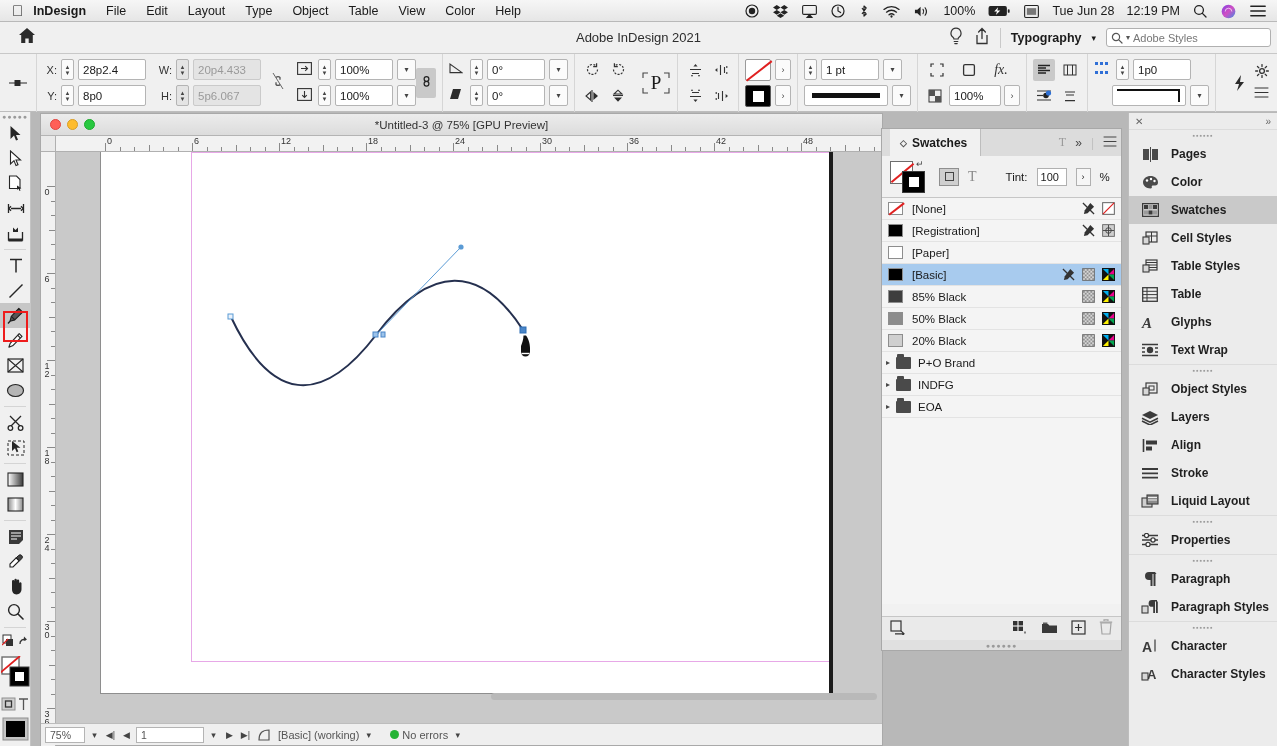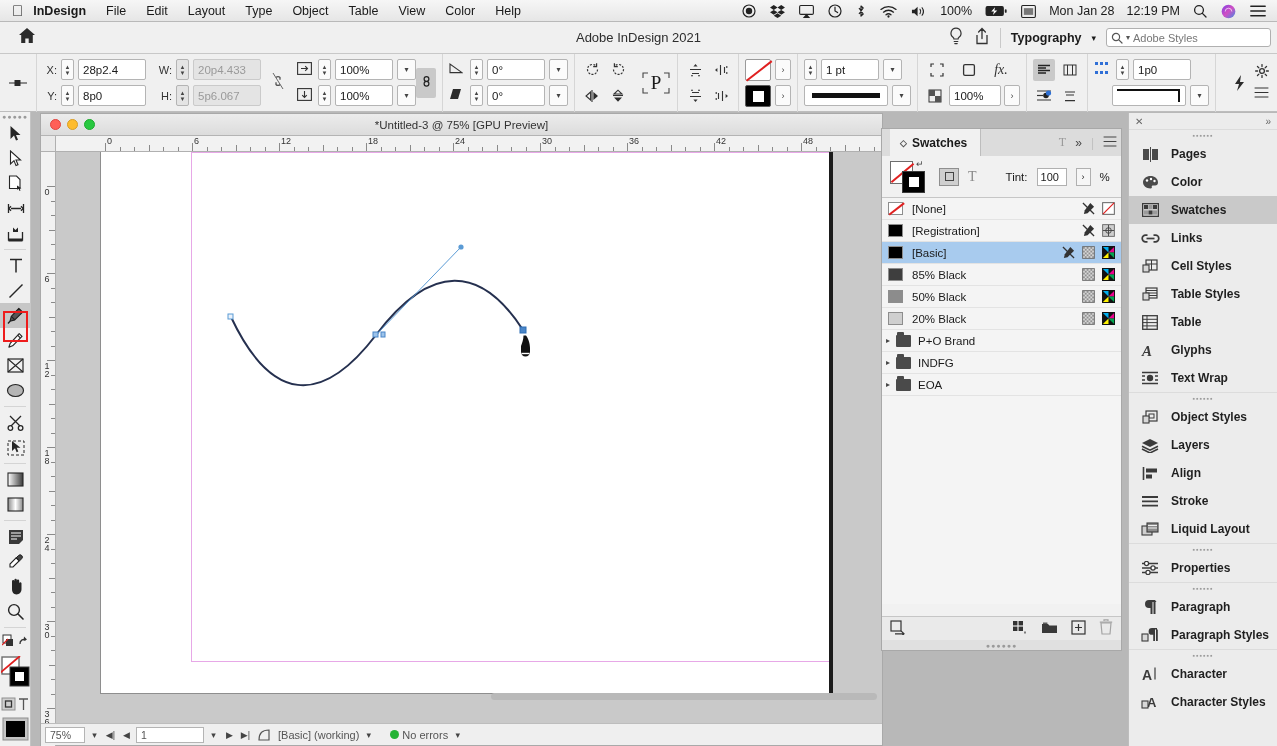--- a/index.html
+++ b/index.html
@@ -299,21 +299,21 @@
             <rect x="21.6" y="4" width="2" height="4" rx="1" fill="#222"></rect>
             <path d="M11 1.8 6.8 6.6h3L8.6 10.4 13.4 5.4h-3.2z" fill="#fff"></path>
           </svg>
       </span>
       <span class="ic">
         <svg width="15" height="13" viewBox="0 0 16 14">
             <rect x="0.6" y="0.6" width="14.8" height="12.8" rx="1.2" fill="none" stroke="#222" stroke-width="1.2"></rect>
             <rect x="3" y="3.4" width="10" height="7.2" fill="#777"></rect>
           </svg>
       </span>
-      <span class="txt">Mon Jan 28</span>
+      <span class="txt">Tue Jun 28</span>
       <span class="txt">12:19 PM</span>
       <span class="ic">
         <svg width="14" height="14" viewBox="0 0 14 14">
             <circle cx="6" cy="6" r="4.4" fill="none" stroke="#222" stroke-width="1.3"></circle>
             <path d="M9.4 9.4 13 13" stroke="#222" stroke-width="1.3" stroke-linecap="round"></path>
           </svg>
       </span>
       <span class="ic">
         <svg width="15" height="15" viewBox="0 0 16 16">
             <defs>
@@ -1093,20 +1093,25 @@
               <path d="M9 1 13 5 6 12 2 13 3 9z" fill="#333"></path>
               <path d="M1 1 13 13" stroke="#333" stroke-width="1.4"></path>
             </svg>
             <svg class="mini" viewBox="0 0 14 14">
               <rect x="0.7" y="0.7" width="12.6" height="12.6" fill="#cfcfcf" stroke="#666" stroke-width="1"></rect>
               <path d="M7 1v12M1 7h12" stroke="#444" stroke-width="1"></path>
               <circle cx="7" cy="7" r="3" fill="none" stroke="#444" stroke-width="1"></circle>
             </svg>
           </span>
         </div>
+        <div class="swrow">
+          <span class="swchip" style="background: rgb(255, 255, 255);"></span>
+          <span>[Paper]</span>
+          <span class="swrowicons"></span>
+        </div>
         <div class="swrow sel">
           <span class="swchip" style="background: rgb(0, 0, 0);"></span>
           <span>[Basic]</span>
           <span class="swrowicons">
             <svg class="mini" viewBox="0 0 14 14">
               <path d="M9 1 13 5 6 12 2 13 3 9z" fill="#333"></path>
               <path d="M1 1 13 13" stroke="#333" stroke-width="1.4"></path>
             </svg>
             <svg class="mini" viewBox="0 0 14 14">
               <rect x="0.7" y="0.7" width="12.6" height="12.6" fill="#d9d9d9" stroke="#666" stroke-width="1"></rect>
@@ -1344,29 +1349,20 @@
               <rect x="11" y="2" width="4" height="4" fill="#3b3b3b"></rect>
               <rect x="2" y="7.5" width="4" height="4" fill="#9a9a9a"></rect>
               <rect x="6.5" y="7.5" width="4" height="4" fill="#3b3b3b"></rect>
               <rect x="11" y="7.5" width="4" height="4" fill="#9a9a9a"></rect>
             </svg>
           </span>
           <span>Swatches</span>
         </div>
         <div class="dockitem">
           <span class="di">
-            <svg width="19" height="13" viewBox="0 0 19 13">
-              <path d="M6.5 3.2h-2a3.3 3.3 0 0 0 0 6.6h2M12.5 3.2h2a3.3 3.3 0 0 1 0 6.6h-2" fill="none" stroke="#3b3b3b" stroke-width="1.7"></path>
-              <path d="M5.5 6.5h8" stroke="#3b3b3b" stroke-width="1.7"></path>
-            </svg>
-          </span>
-          <span>Links</span>
-        </div>
-        <div class="dockitem">
-          <span class="di">
             <svg width="17" height="15" viewBox="0 0 17 15">
               <rect x="4" y="1" width="11" height="10" fill="none" stroke="#3b3b3b" stroke-width="1.2"></rect>
               <path d="M4 5h11M9.5 1v10" stroke="#3b3b3b" stroke-width="1"></path>
               <rect x="1" y="6" width="6" height="7" fill="#d8d8d8" stroke="#3b3b3b" stroke-width="1.1"></rect>
             </svg>
           </span>
           <span>Cell Styles</span>
         </div>
         <div class="dockitem">
           <span class="di">

